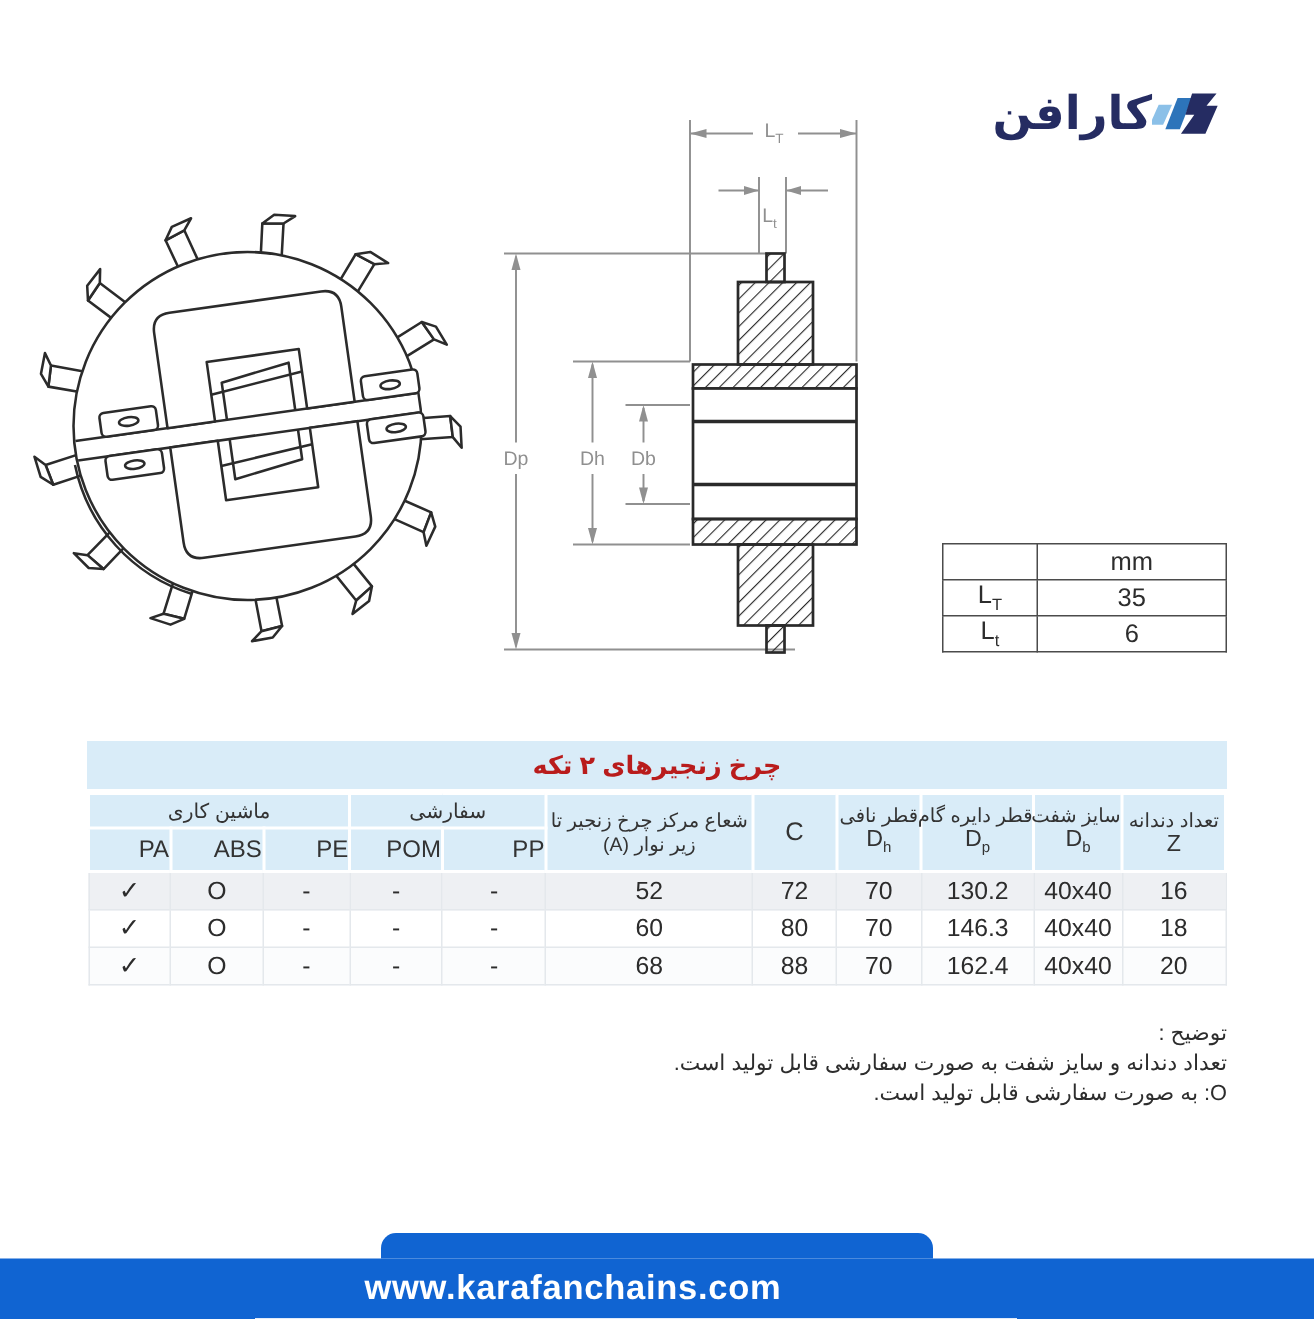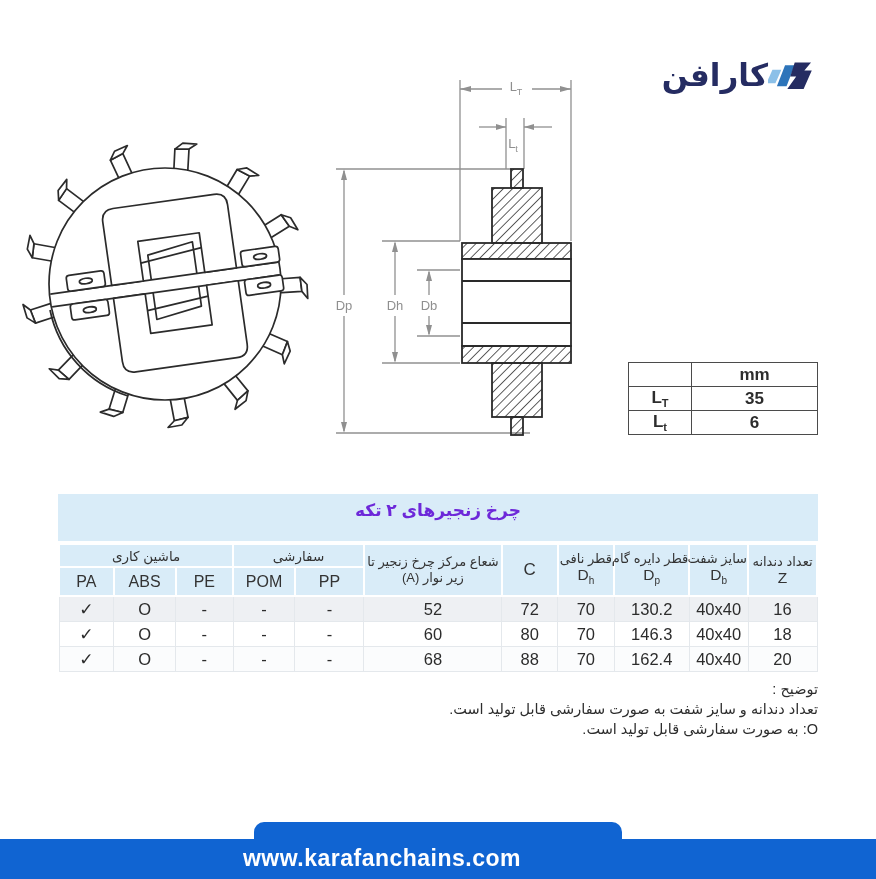--- a/index.html
+++ b/index.html
@@ -11,33 +11,33 @@
   .logo .brand{font-size:31px;font-weight:bold;color:#252c62;letter-spacing:0;line-height:1;}
 
   
   .iso-svg{position:absolute;left:12px;top:132px;}
   .sec-svg{position:absolute;left:330px;top:58px;}
   .dimtext{font-family:"Liberation Sans","DejaVu Sans",sans-serif;fill:#8f8f8f;font-size:13px;}
   .dimsub{font-size:9px;}
 
   
   .dim-table{position:absolute;left:628px;top:362px;border-collapse:collapse;width:190px;direction:ltr;}
-  .dim-table td,.dim-table th{border:1.6px solid #4b4b4b;text-align:center;font-weight:bold;color:#2d2d2d;font-size:17px;padding:0;}
+  .dim-table td,.dim-table th{border:1.6px solid #4b4b4b;text-align:center;font-weight:normal;color:#2d2d2d;font-size:17px;padding:0;}
   .dim-table tr{height:24px;}
   .dim-table .lblcol{width:62px;}
   .dim-table sub{font-size:11px;}
 
   
   .spec{position:absolute;left:58px;top:494px;width:760px;direction:rtl;}
-  .spec-title{height:47px;line-height:33px;background:#d9ecf8;text-align:center;
-    font-size:17px;font-weight:bold;color:#6d28d9;margin-bottom:2px;}
+  .spec-title{height:32px;line-height:33px;background:#d9ecf8;text-align:center;
+    font-size:17px;font-weight:bold;color:#b91c1c;margin-bottom:2px;}
   table.spec-table{width:100%;border-collapse:collapse;table-layout:fixed;}
   .spec-table th{background:#d9ecf8;border:2px solid #ffffff;font-weight:normal;color:#333;padding:0;}
   .spec-table th.grp{height:21px;font-size:13.5px;}
-  .spec-table th.mat{height:27px;font-size:16px;}
+  .spec-table th.mat{height:27px;font-size:16px;text-align:right;}
   .spec-table th.two{height:50px;font-size:13px;line-height:16px;white-space:nowrap;text-align:center;}
   .spec-table th .latin{font-size:15.5px;direction:ltr;display:inline-block;}
   .spec-table th.cc{font-size:17px;}
   .spec-table sub{font-size:10px;}
   .spec-table td{height:24px;text-align:center;font-size:16.5px;color:#2c2c2c;
     border:1px solid #e4e8ec;background:#fff;padding:0;}
   .spec-table tbody tr:nth-child(1) td{background:#eef0f3;}
   .spec-table tbody tr:nth-child(3) td{background:#fbfcfd;}
   .spec-table td.chk{font-size:17px;}
 

